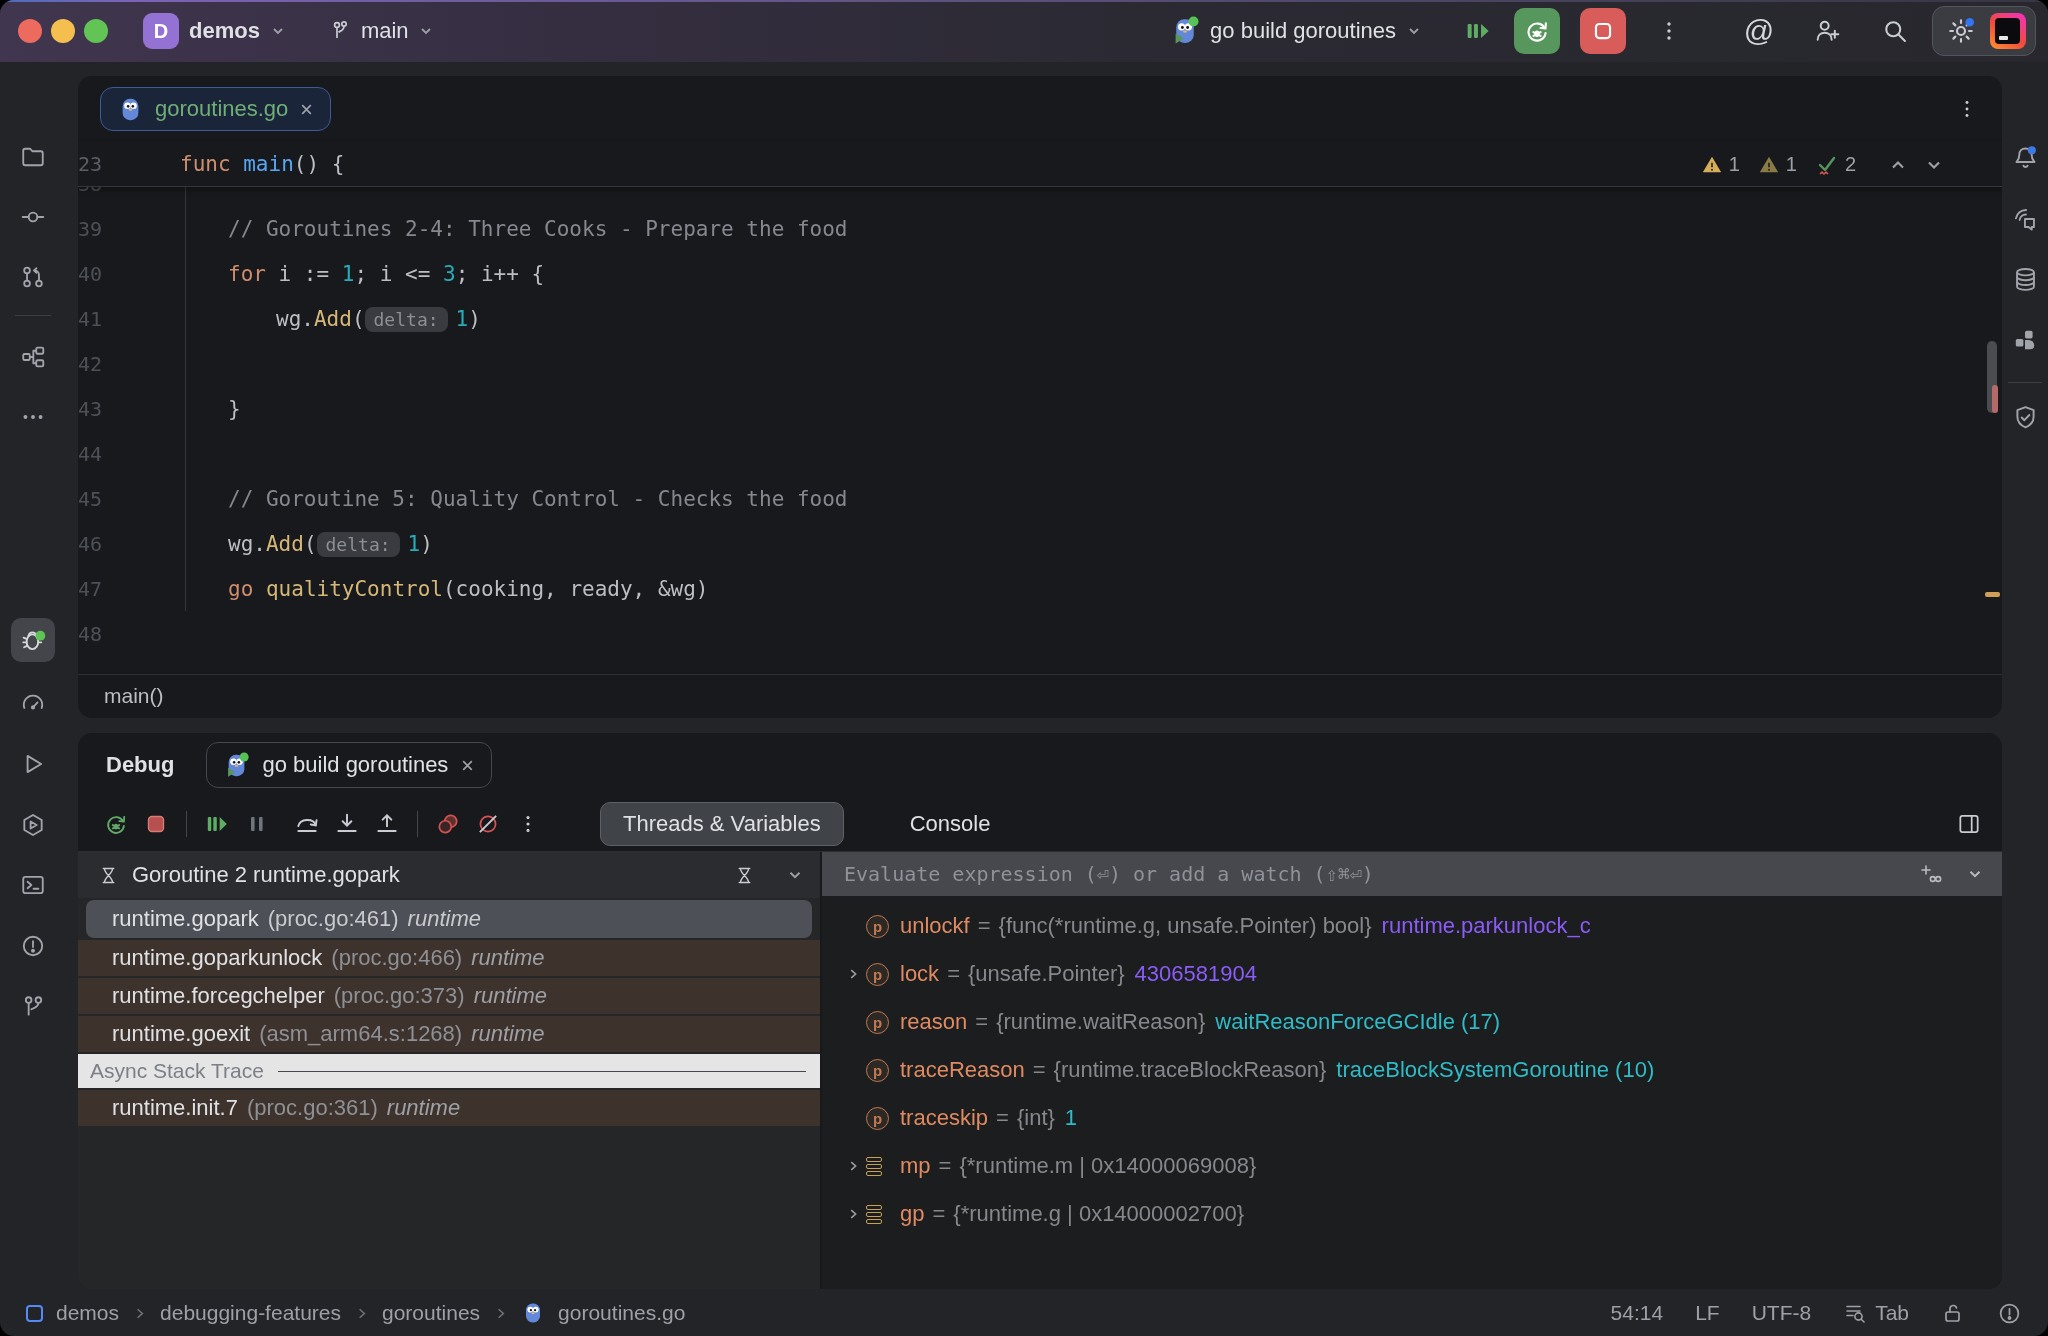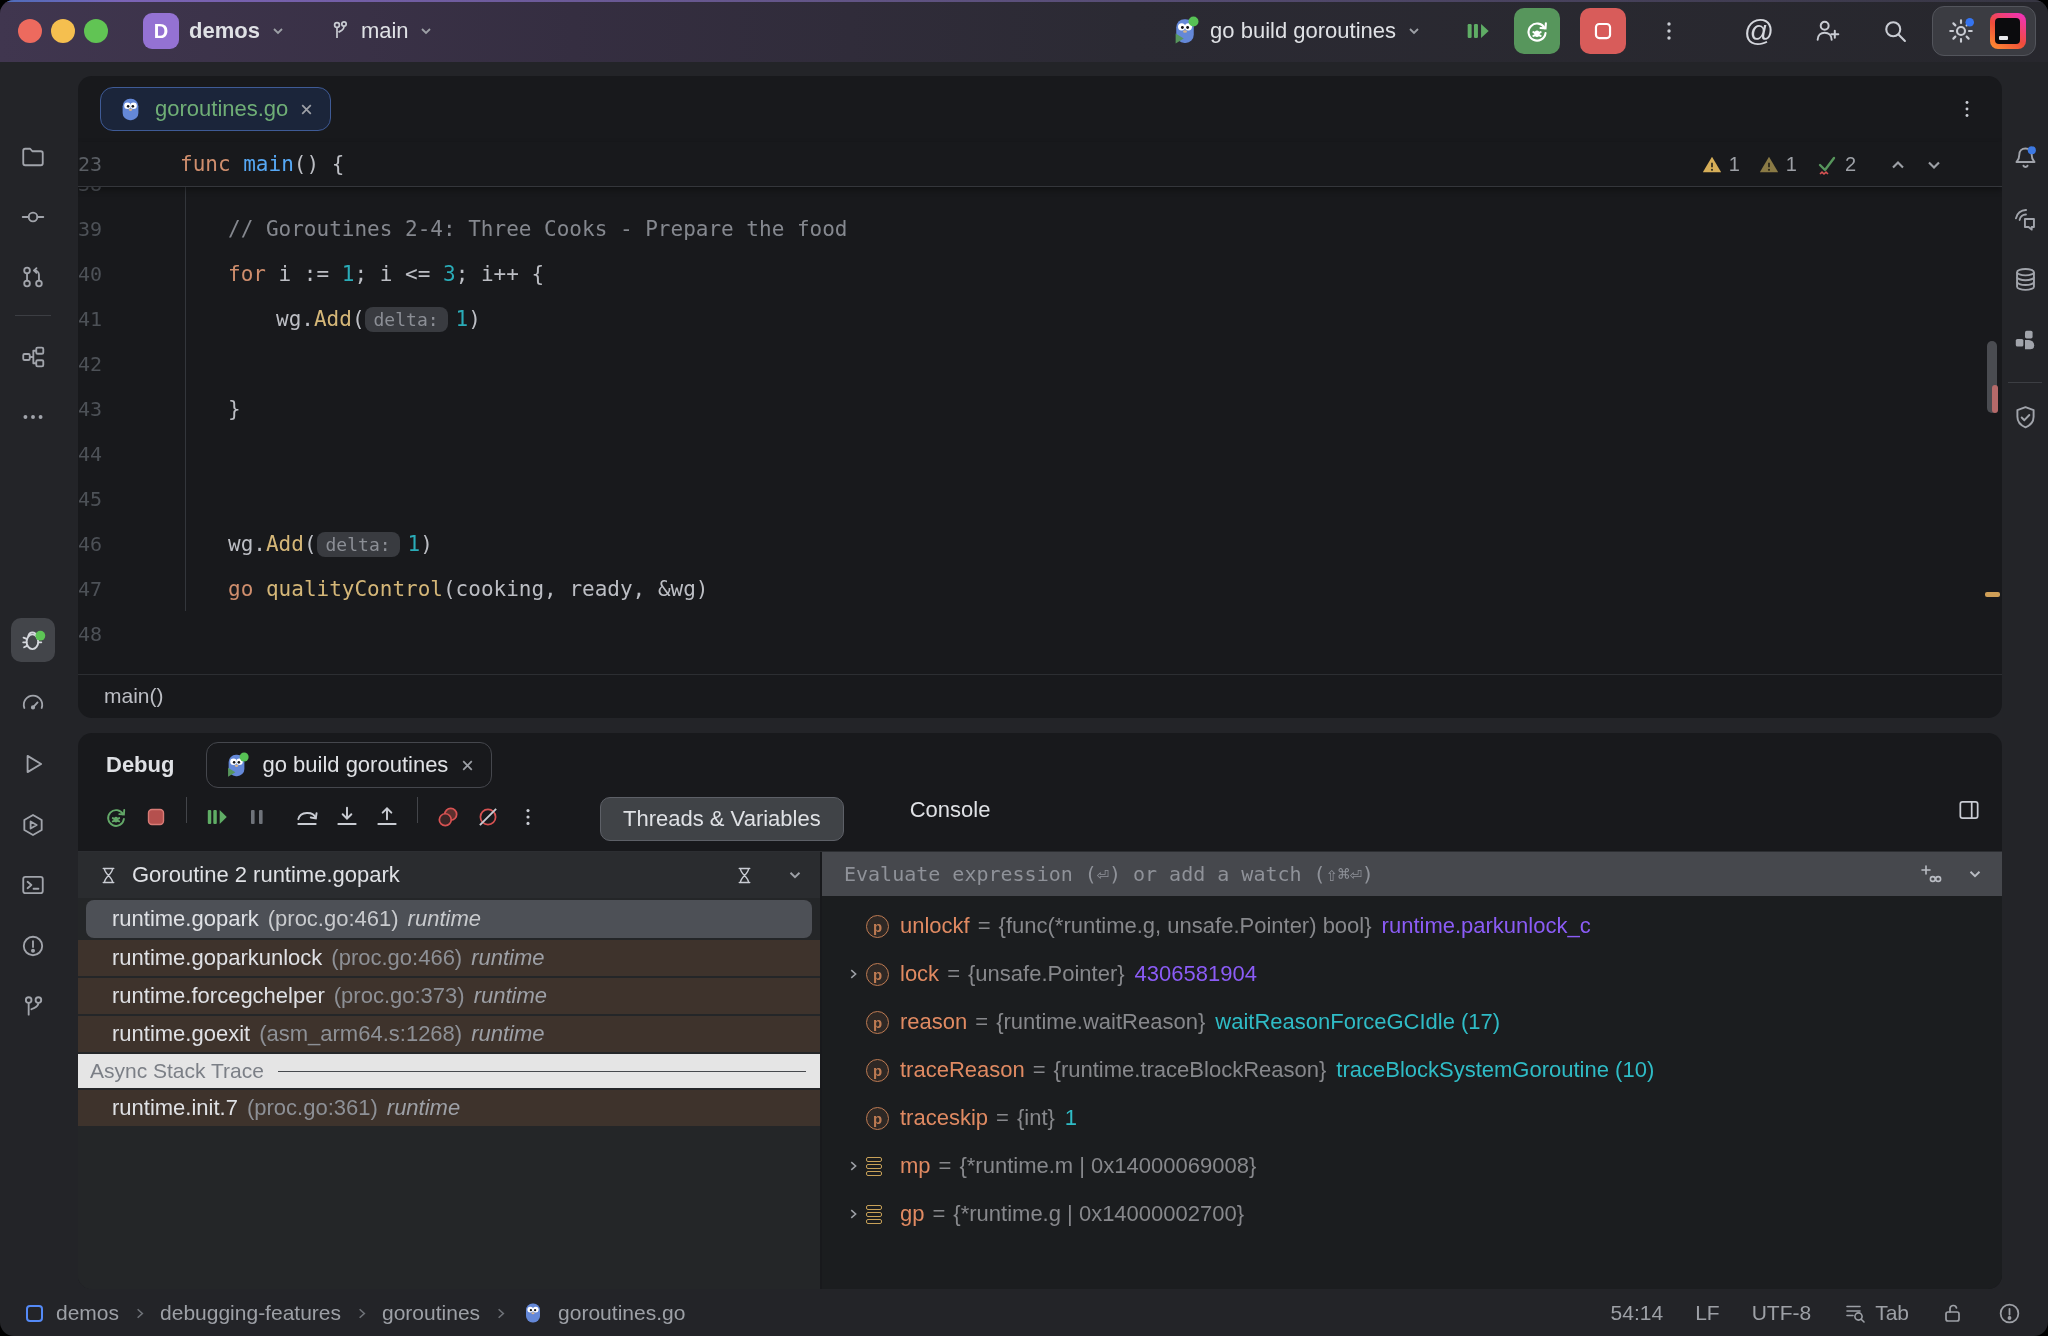--- a/index.html
+++ b/index.html
@@ -71,21 +71,21 @@
   .insp .grp { display:flex; align-items:center; gap:6px; margin-right:10px; }
   .scroll-thumb { position:absolute; right:5px; top:154px; width:10px; height:72px; background:#4a4c51; border-radius:5px; }
   .mark-pink { position:absolute; right:4px; top:198px; width:6px; height:28px; background:#b56a6a; border-radius:3px; }
   .mark-orange { position:absolute; right:2px; top:405px; width:15px; height:5px; background:#cf9f57; border-radius:2px; }
   .crumb-main { height:43px; border-top:1px solid #2c2e32; display:flex; align-items:center; padding-left:26px; color:#bcbec4; font-size:21px; }
 
   
   .dbg-header { height:64px; display:flex; align-items:center; padding-left:28px;text-align:center; }
   .dbg-title { color:#dfe1e5; font-size:22px; font-weight:700; }
   .sess-chip { display:flex; align-items:center; gap:12px; height:46px; margin-left:32px; padding:0 16px; border-radius:12px; border:1px solid #45474d; color:#dfe1e5; font-size:22px; }
-  .dbg-toolbar { height:54px; display:flex; padding-left:18px; position:relative; }
+  .dbg-toolbar { height:54px; display:flex; align-items:center; padding-left:18px; position:relative; }
   .tb-ic { width:40px; height:40px; display:flex; align-items:center; justify-content:center; border-radius:8px; }
   .tsep { width:1px; height:26px; background:#43454a; margin:0 10px; }
   .view-chip { display:flex; align-items:center; height:44px; padding:0 22px; border-radius:10px; background:#404347; border:1px solid #5d6067; color:#dfe1e5; font-size:22px; margin-left:52px; }
   .console-lbl { color:#dfe1e5; font-size:22px; margin-left:66px; }
   .layout-ic { position:absolute; right:20px; }
   .dbg-body { display:flex; height:438px; border-top:1px solid #2c2e32; }
   .frames-pane { width:742px; background:#2a2c2f; display:flex; flex-direction:column; }
   .frames-header { height:46px; display:flex; align-items:center; padding:0 16px 0 20px; gap:13px; color:#dfe1e5; font-size:22px; }
   .fh-spacer { flex:1; }
   .frame-list { flex:1; background:#242628; overflow:hidden; }
@@ -449,20 +449,21 @@
           <div class="code-row">
             <span class="gutter-num">43</span>
             <span class="code-text" style="padding-left: 98px;"><span class="tk-pl">}</span></span>
           </div>
           <div class="code-row">
             <span class="gutter-num">44</span>
             <span class="code-text" style="padding-left: 98px;"></span>
           </div>
           <div class="code-row">
             <span class="gutter-num">45</span>
+            <span class="code-text" style="padding-left: 98px;"><span class="tk-cm">// Goroutine 5: Quality Control - Checks the food</span></span>
           </div>
           <div class="code-row">
             <span class="gutter-num">46</span>
             <span class="code-text" style="padding-left: 98px;"><span class="tk-pl">wg.</span><span class="tk-call">Add</span><span class="tk-pl">(</span><span class="inlay">delta:</span><span class="tk-num">1</span><span class="tk-pl">)</span></span>
           </div>
           <div class="code-row">
             <span class="gutter-num">47</span>
             <span class="code-text" style="padding-left: 98px;"><span class="tk-kw">go</span><span class="tk-pl"> </span><span class="tk-call">qualityControl</span><span class="tk-pl">(cooking, ready, &amp;wg)</span></span>
           </div>
           <div class="code-row">

